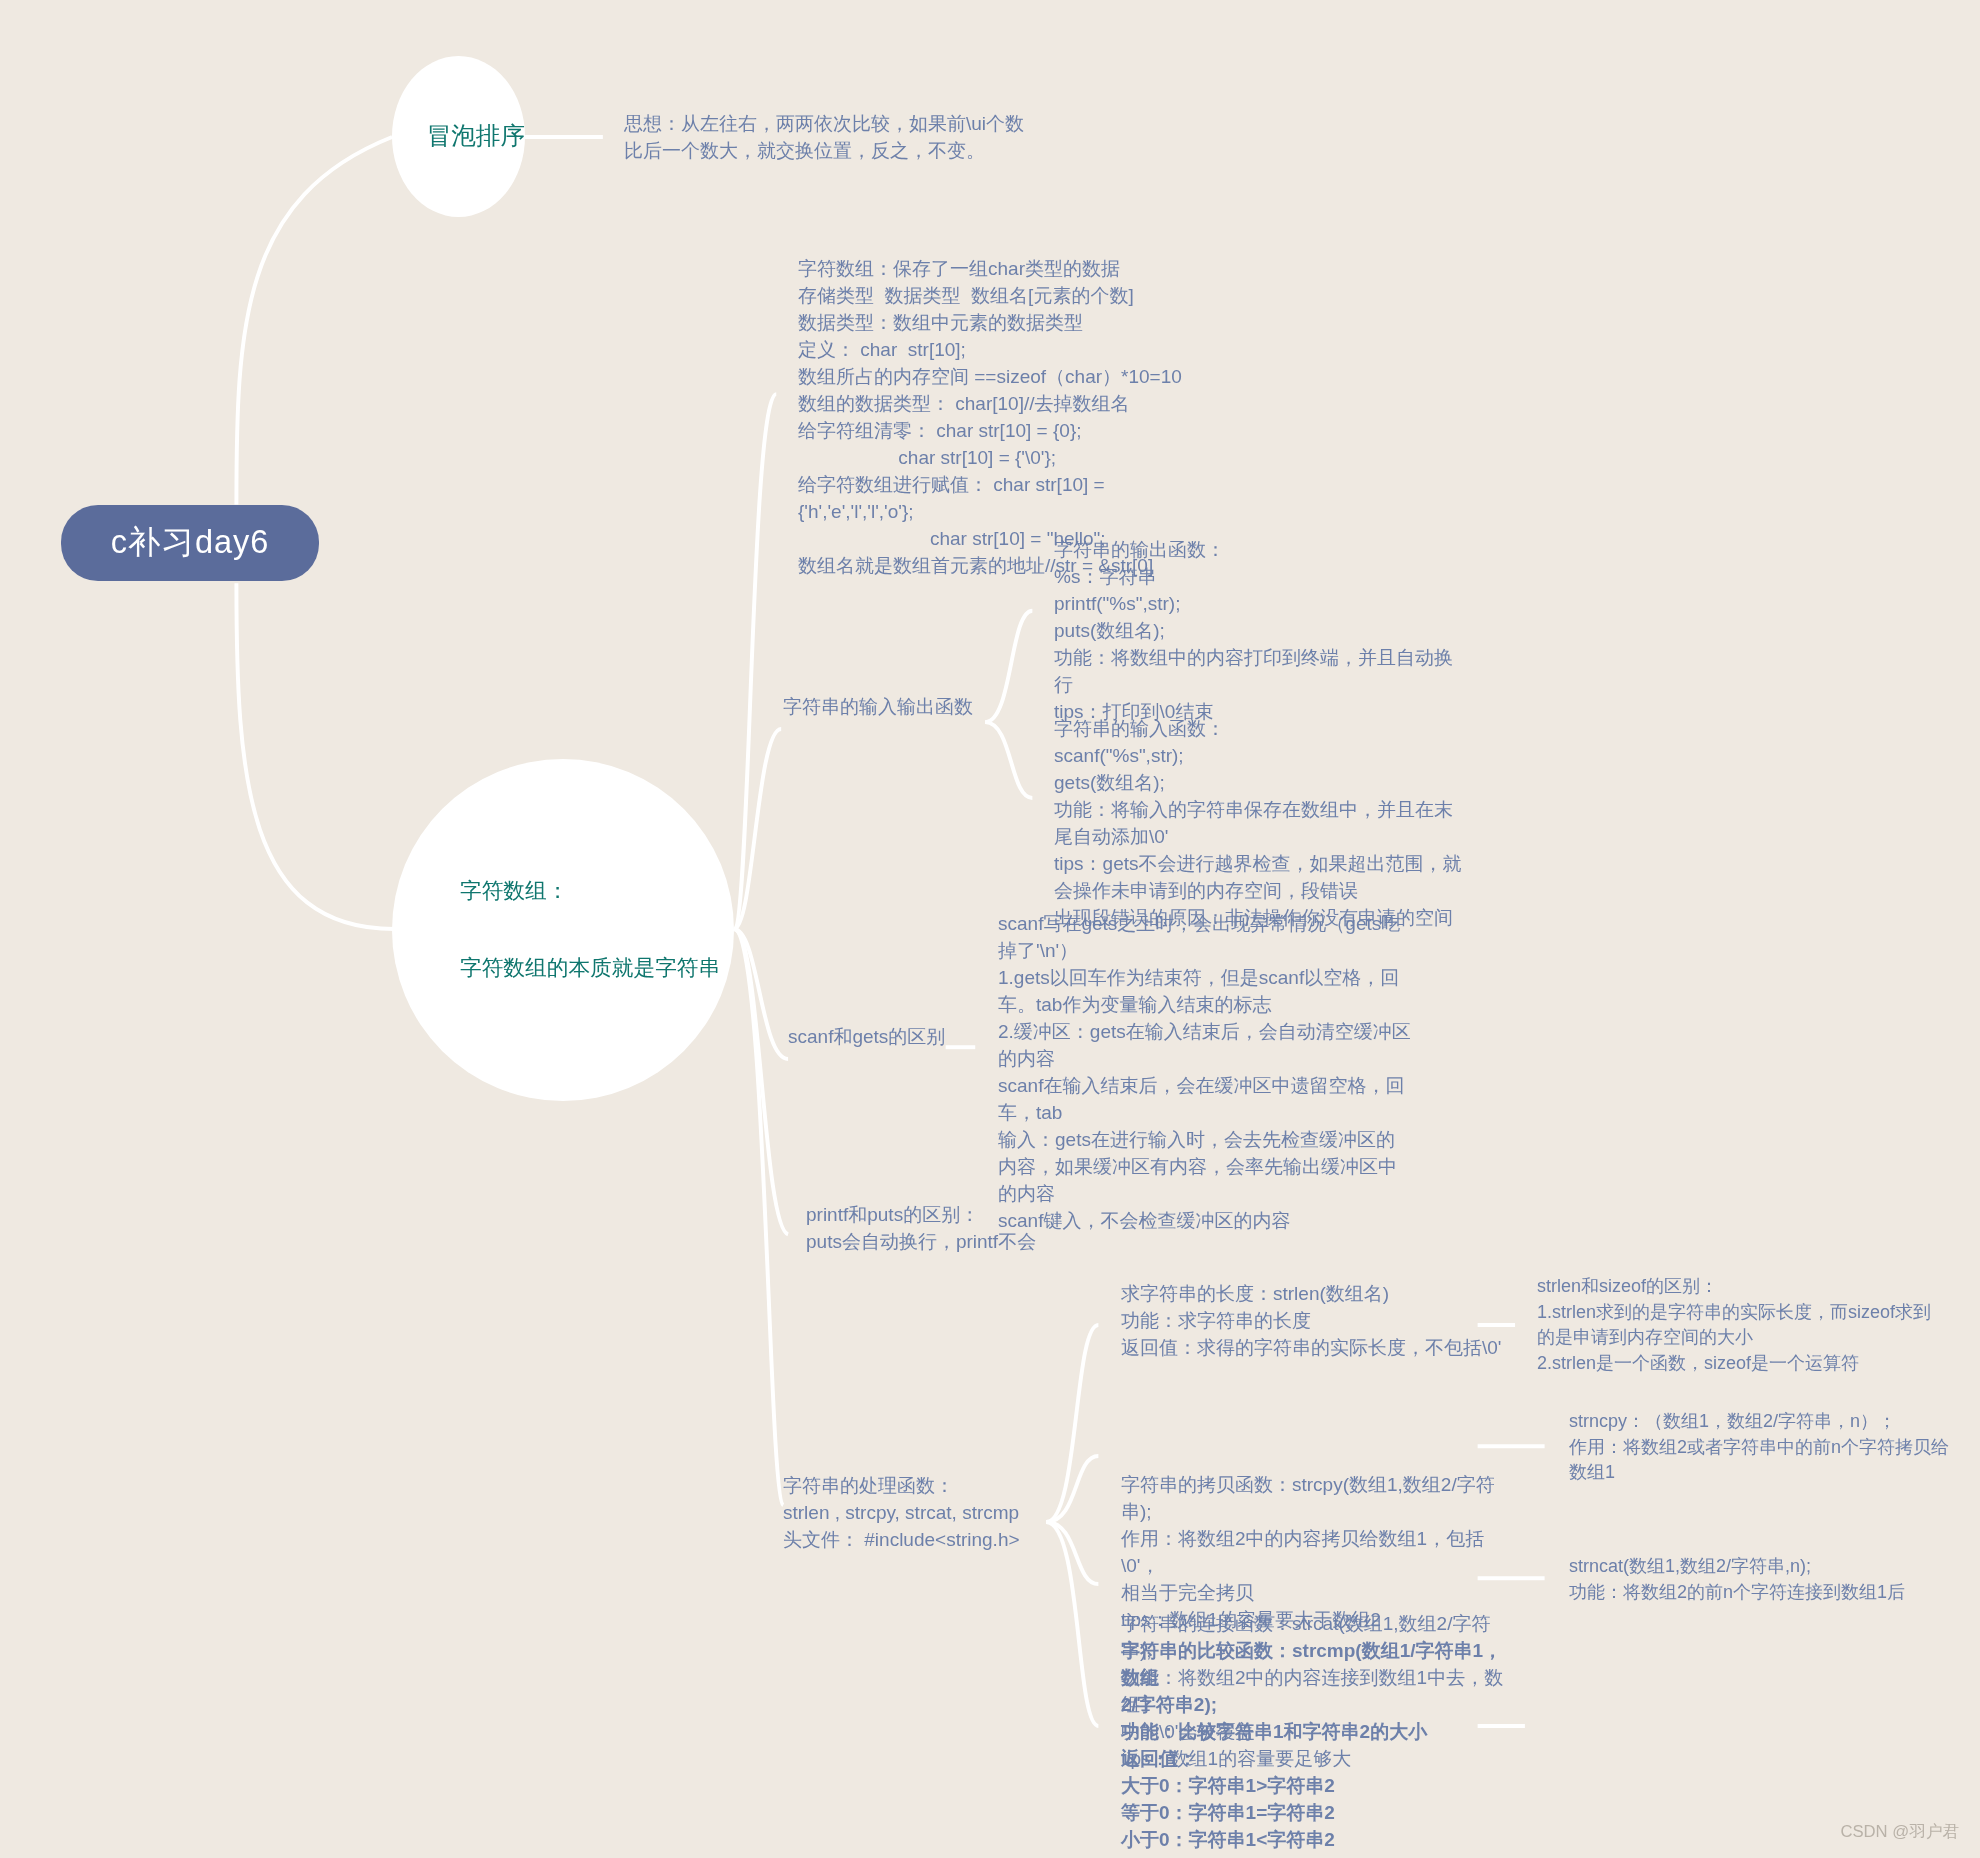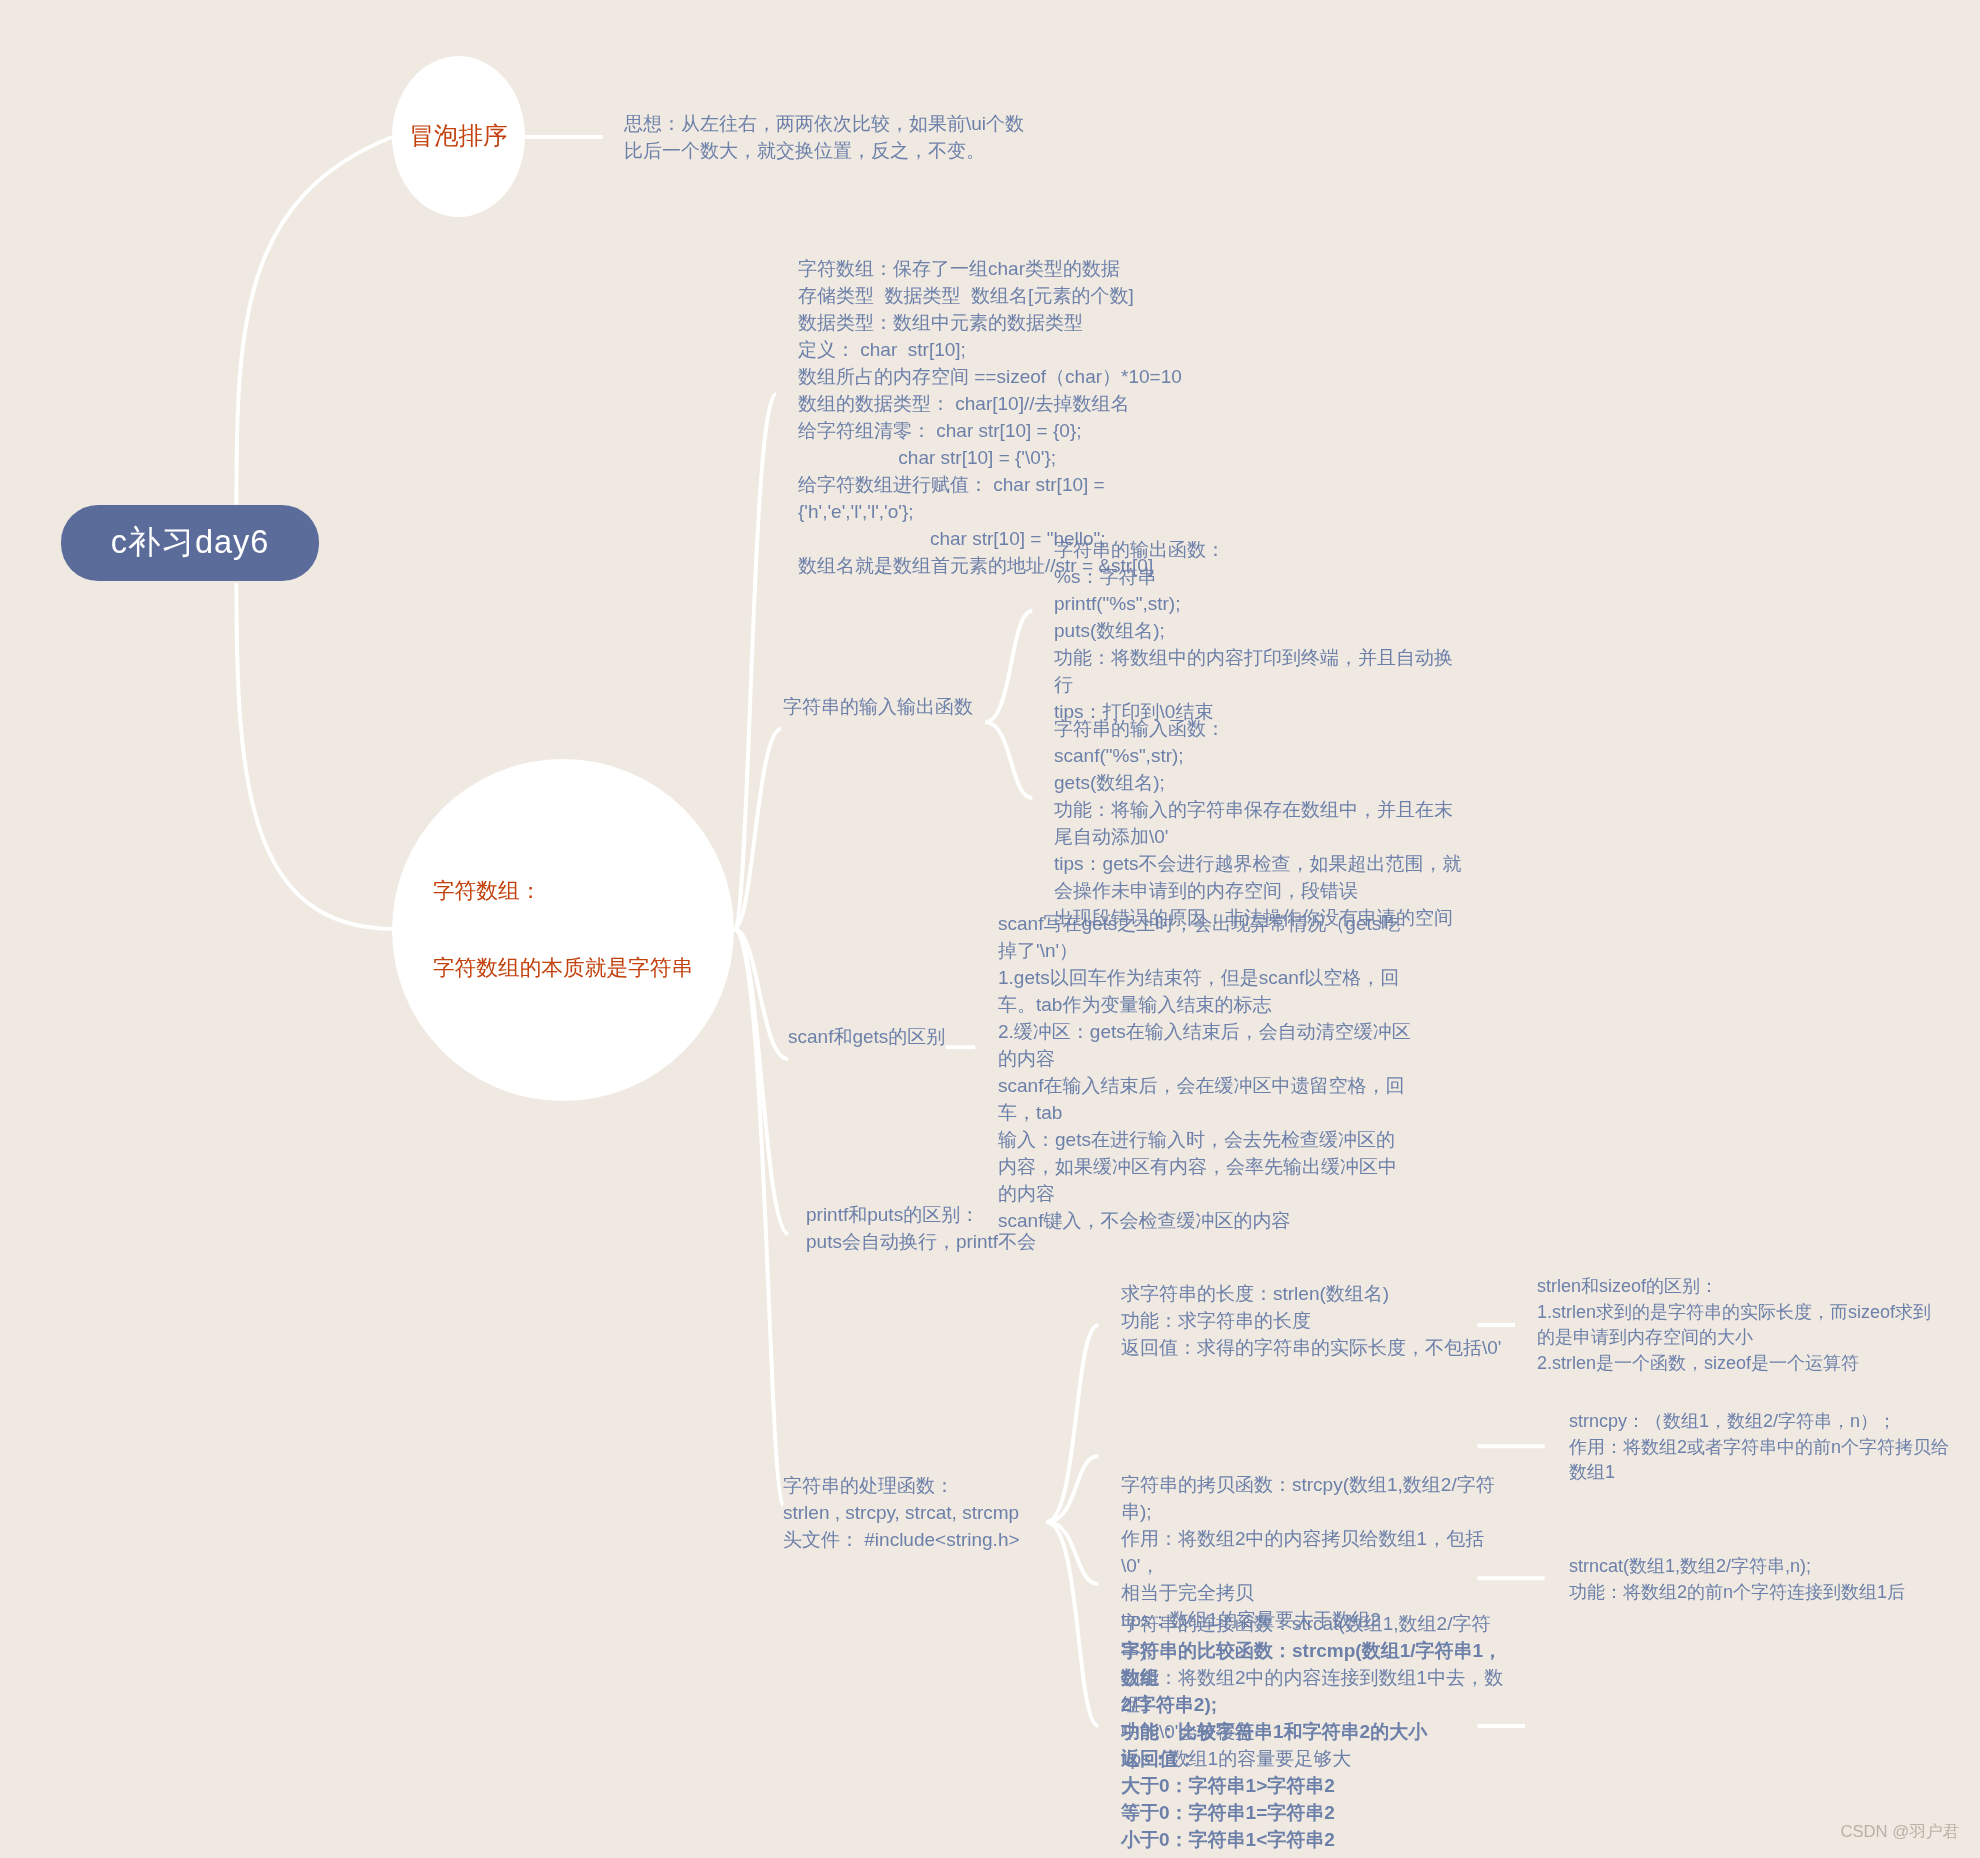--- a/index.html
+++ b/index.html
@@ -43,23 +43,23 @@
     align-items: center;
     justify-content: center;
     white-space: nowrap;
   }
   
   .bubble {
     background: #ffffff;
     border-radius: 50%;
     display: flex;
     align-items: center;
-    justify-content: center;
+    justify-content: flex-end;
     text-align: center;
-    color: #c2410c;
+    color: #0f766e;
     line-height: 1.5;
   }
   .bubble-bubblesort {
     left: 392px;
     top: 56px;
     width: 133px;
     height: 161px;
     font-size: 24.6px;
   }
   .bubble-chararray {

